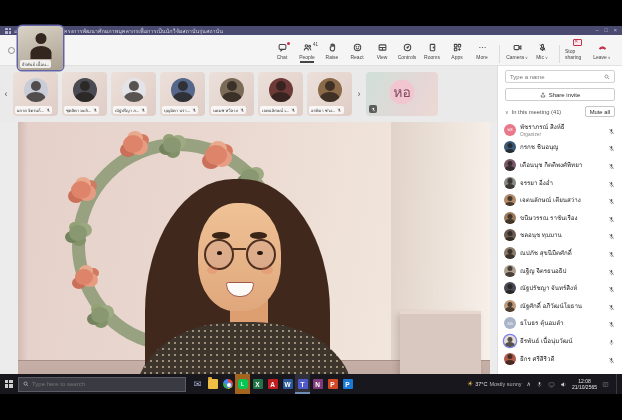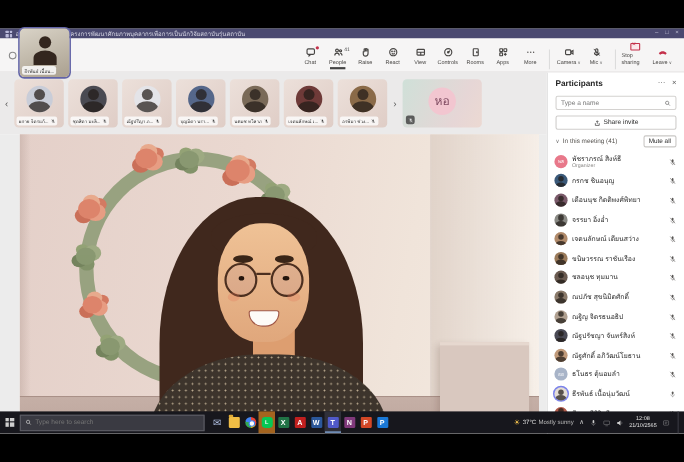--- a/index.html
+++ b/index.html
@@ -45,21 +45,21 @@
   .tav{position:absolute;left:50%;top:40%;transform:translate(-50%,-50%);width:24px;height:24px;border-radius:50%;overflow:hidden}
   .tav::before{content:"";position:absolute;left:50%;top:15%;transform:translateX(-50%);width:42%;height:42%;border-radius:50%;background:rgba(35,28,24,.72)}
   .tav::after{content:"";position:absolute;left:50%;bottom:-20%;transform:translateX(-50%);width:86%;height:58%;border-radius:50% 50% 0 0;background:rgba(35,28,24,.72)}
   .vfig{position:absolute;left:50%;top:46%;transform:translate(-50%,-50%);width:22px;height:26px}
   .vfig::before{content:"";position:absolute;left:50%;top:0;transform:translateX(-50%);width:11px;height:11px;border-radius:50%;background:#33261e}
   .vfig::after{content:"";position:absolute;left:50%;bottom:0;transform:translateX(-50%);width:21px;height:13px;border-radius:50% 50% 0 0;background:#33261e}
   .pill{position:absolute;left:2px;bottom:2px;max-width:41px;display:flex;align-items:center;gap:1.5px;background:rgba(252,252,252,.85);border-radius:2px;padding:.5px 2px}
   .pill .pname{font-size:4.2px;color:#2a2a2a;white-space:nowrap;overflow:hidden}
   .pill svg{width:4.5px;height:4.5px;flex:none;stroke:#3a3a3a;fill:#3a3a3a;stroke-width:.6}
   .selftile{position:relative;width:72px;height:44px;border-radius:4px;overflow:hidden;flex:none;background:linear-gradient(115deg,#cfe0d8,#e6d6d6 70%,#ecd9d2)}
-  .selfinit{position:absolute;left:50%;top:45%;transform:translate(-50%,-50%);width:25px;height:25px;border-radius:50%;background:#f2c6d0;display:flex;align-items:center;justify-content:center;font-size:11px;color:#814d63}
+  .selfinit{position:absolute;left:50%;top:45%;transform:translate(-50%,-50%);width:25px;height:25px;border-radius:50%;background:#f2c6d0;display:flex;align-items:center;justify-content:center;font-size:14px;color:#814d63}
   .selfmute{position:absolute;left:3px;bottom:3px;width:8px;height:8px;border-radius:2px;background:rgba(60,60,60,.8);display:flex;align-items:center;justify-content:center}
   .selfmute svg{width:5px;height:5px;stroke:#fff;fill:#fff;stroke-width:.6}
 
   
   .stage{flex:1;background:#ececec;position:relative;min-height:0}
   .video{position:absolute;left:18px;right:7px;top:0;bottom:2px;overflow:hidden;background:linear-gradient(100deg,#e4d0c9 0%,#ead8d0 40%,#f0e4da 72%,#f4ebe2 100%)}
   .wall-edge{position:absolute;left:0;top:0;bottom:0;width:10px;background:linear-gradient(90deg,rgba(120,90,80,.18),transparent)}
   .wall-right{position:absolute;right:0;top:0;bottom:0;width:21%;background:linear-gradient(90deg,rgba(90,60,50,.10),rgba(255,255,255,.25));border-left:1px solid rgba(120,90,80,.15)}
   .floor{position:absolute;left:0;right:0;bottom:0;height:12%;background:linear-gradient(#c5afa6,#bda69d);border-top:1px solid rgba(110,80,70,.25)}
   .pedestal{position:absolute;right:2%;bottom:6%;width:17%;height:24%;background:#d9c8bf;border-top:3px solid #e6d8cf;box-shadow:-3px 3px 6px rgba(90,60,50,.2)}
@@ -444,25 +444,20 @@
                   <rect x="4.7" y="1.5" width="2.6" height="5" rx="1.3" stroke="none"></rect>
                   <path d="M3.2 6a2.8 2.8 0 0 0 5.6 0M6 8.8v1.7" fill="none"></path>
                   <path d="M2.3 1.8l7.4 8.4" fill="none" stroke-width="1"></path>
                 </svg>
             </div>
           </div>
         </div>
       </div>
 
       <div class="panel">
-        <div class="phead">
-          <span class="ptitle">Participants</span>
-          <span class="phbtn">⋯</span>
-          <span class="phbtn">×</span>
-        </div>
         <div class="searchbox">
           <input placeholder="Type a name" style="">
           <svg viewBox="0 0 12 12">
               <circle cx="5" cy="5" r="3"></circle>
               <path d="M7.3 7.3L10 10"></path>
             </svg>
         </div>
         <div class="sharebtn">
           <svg viewBox="0 0 12 12">
               <path d="M6 7V1.8M4 3.6L6 1.6l2 2"></path>

